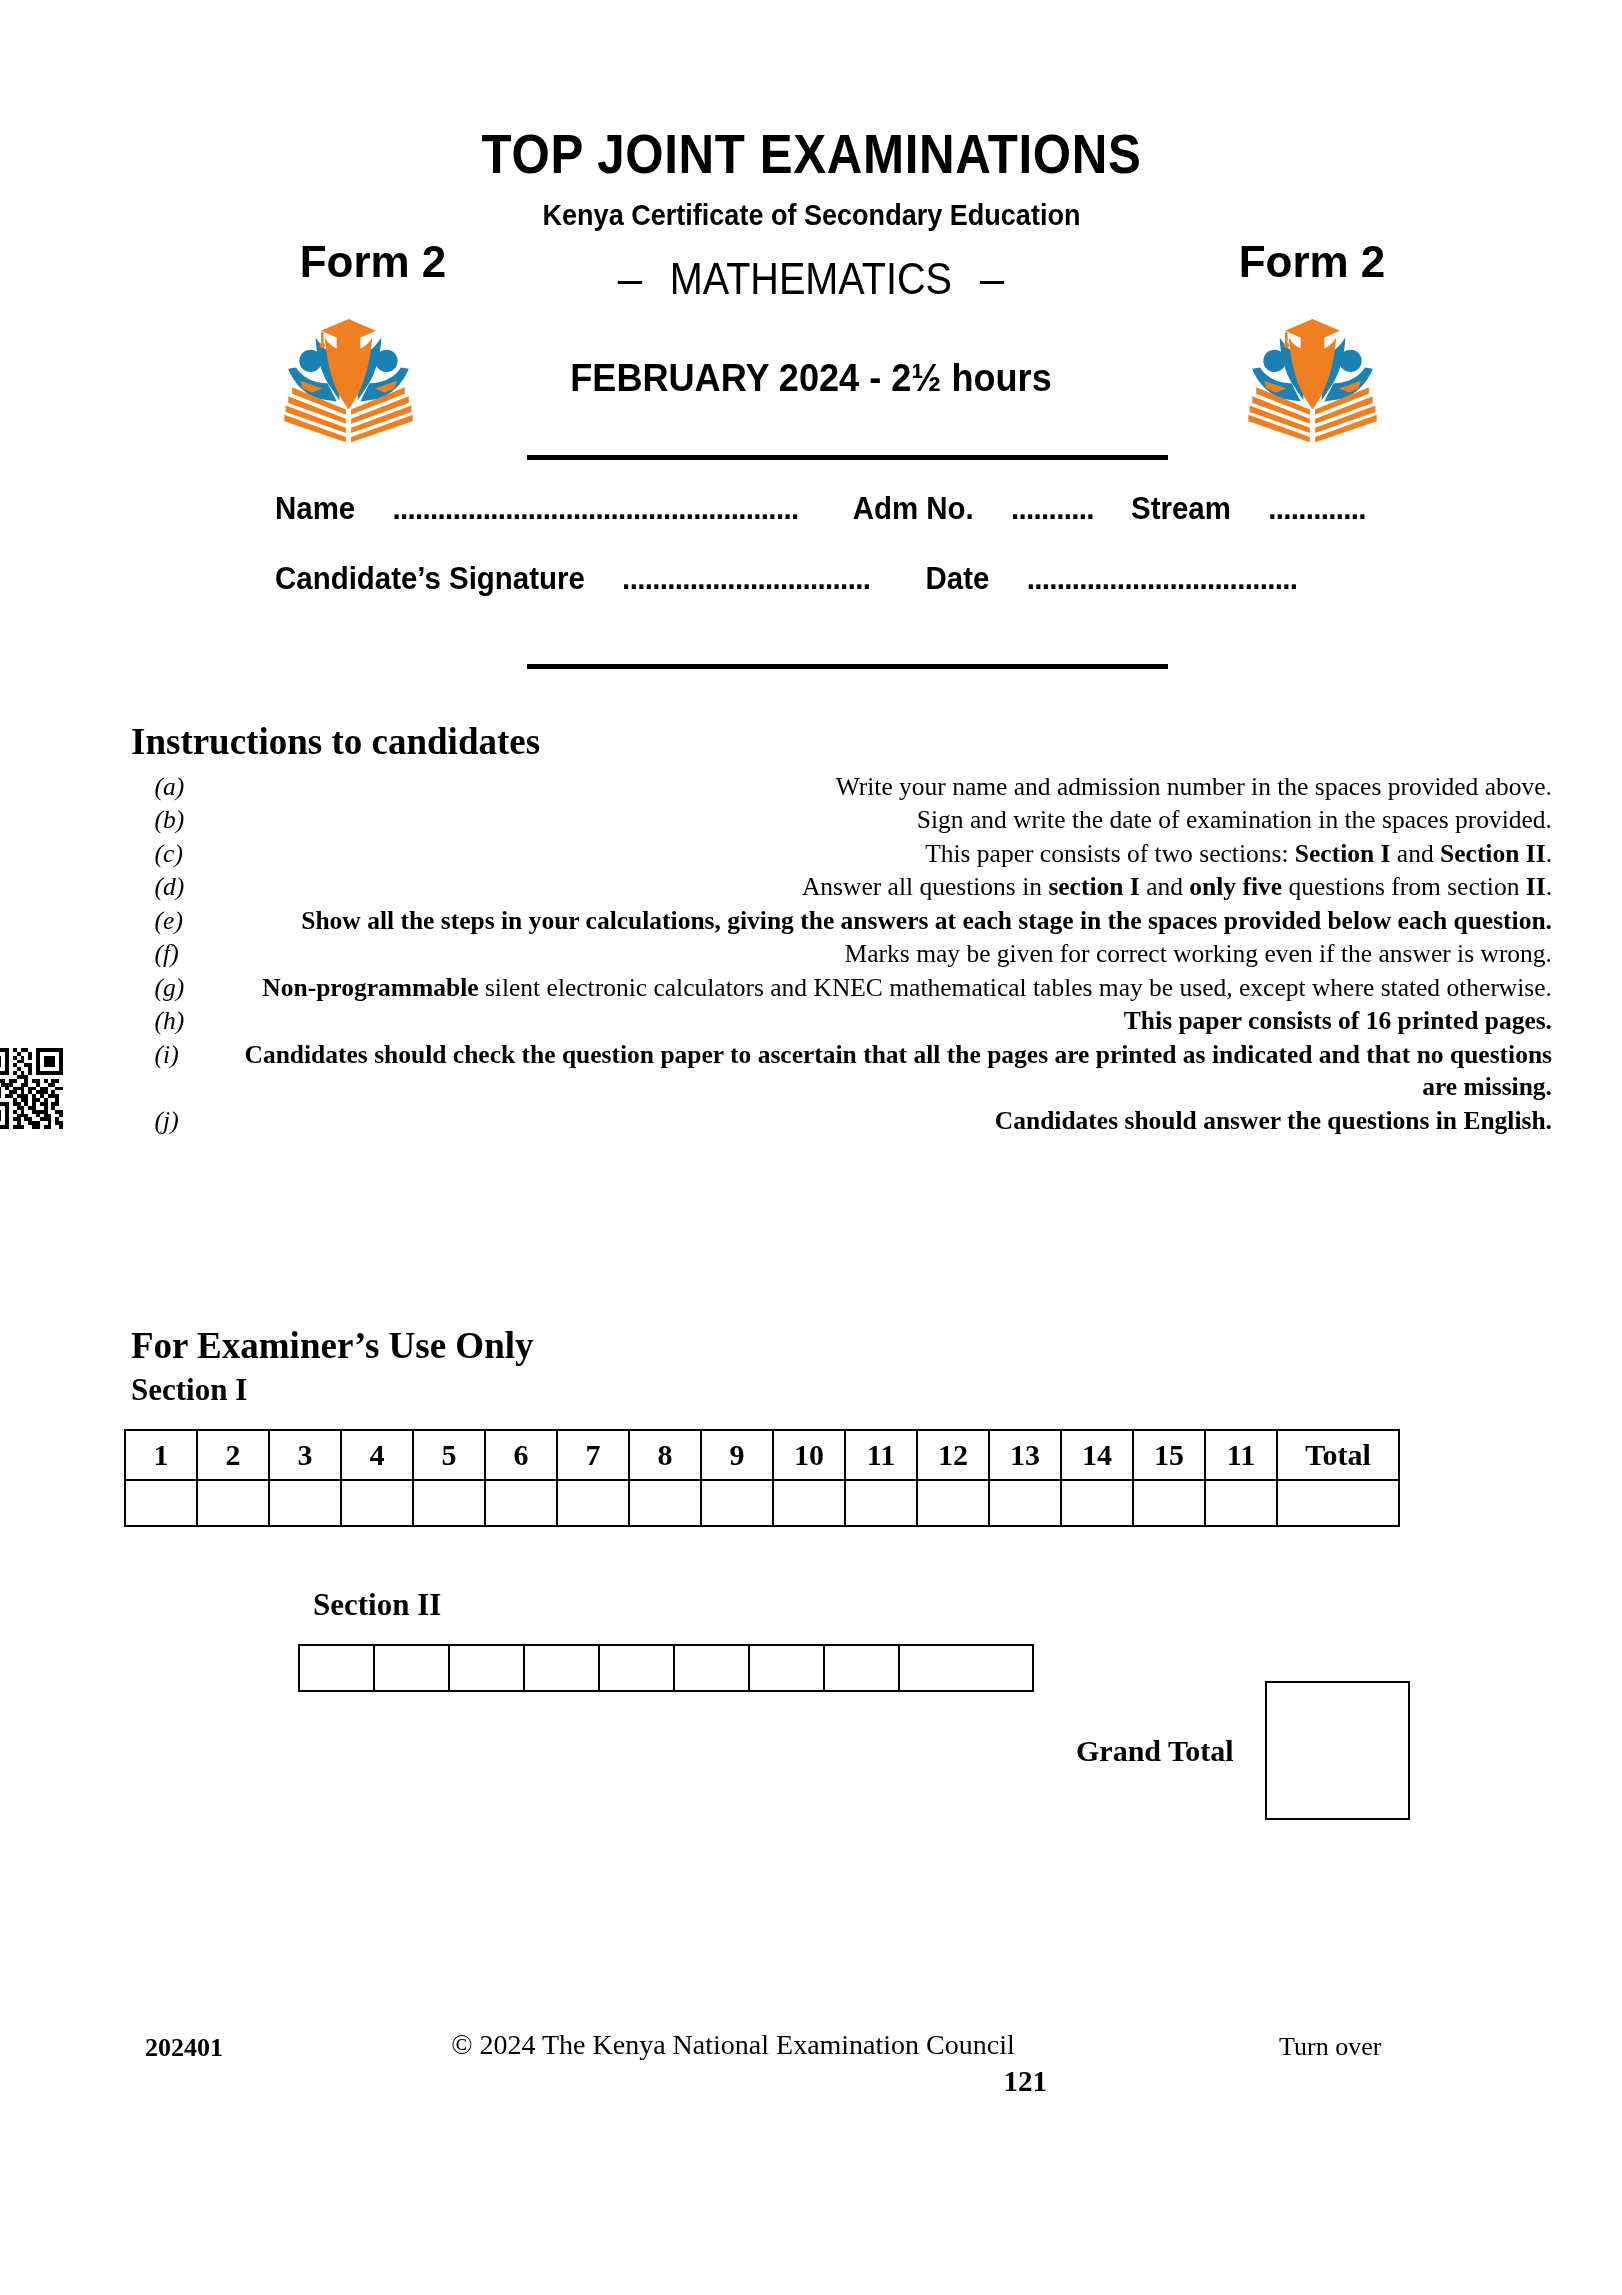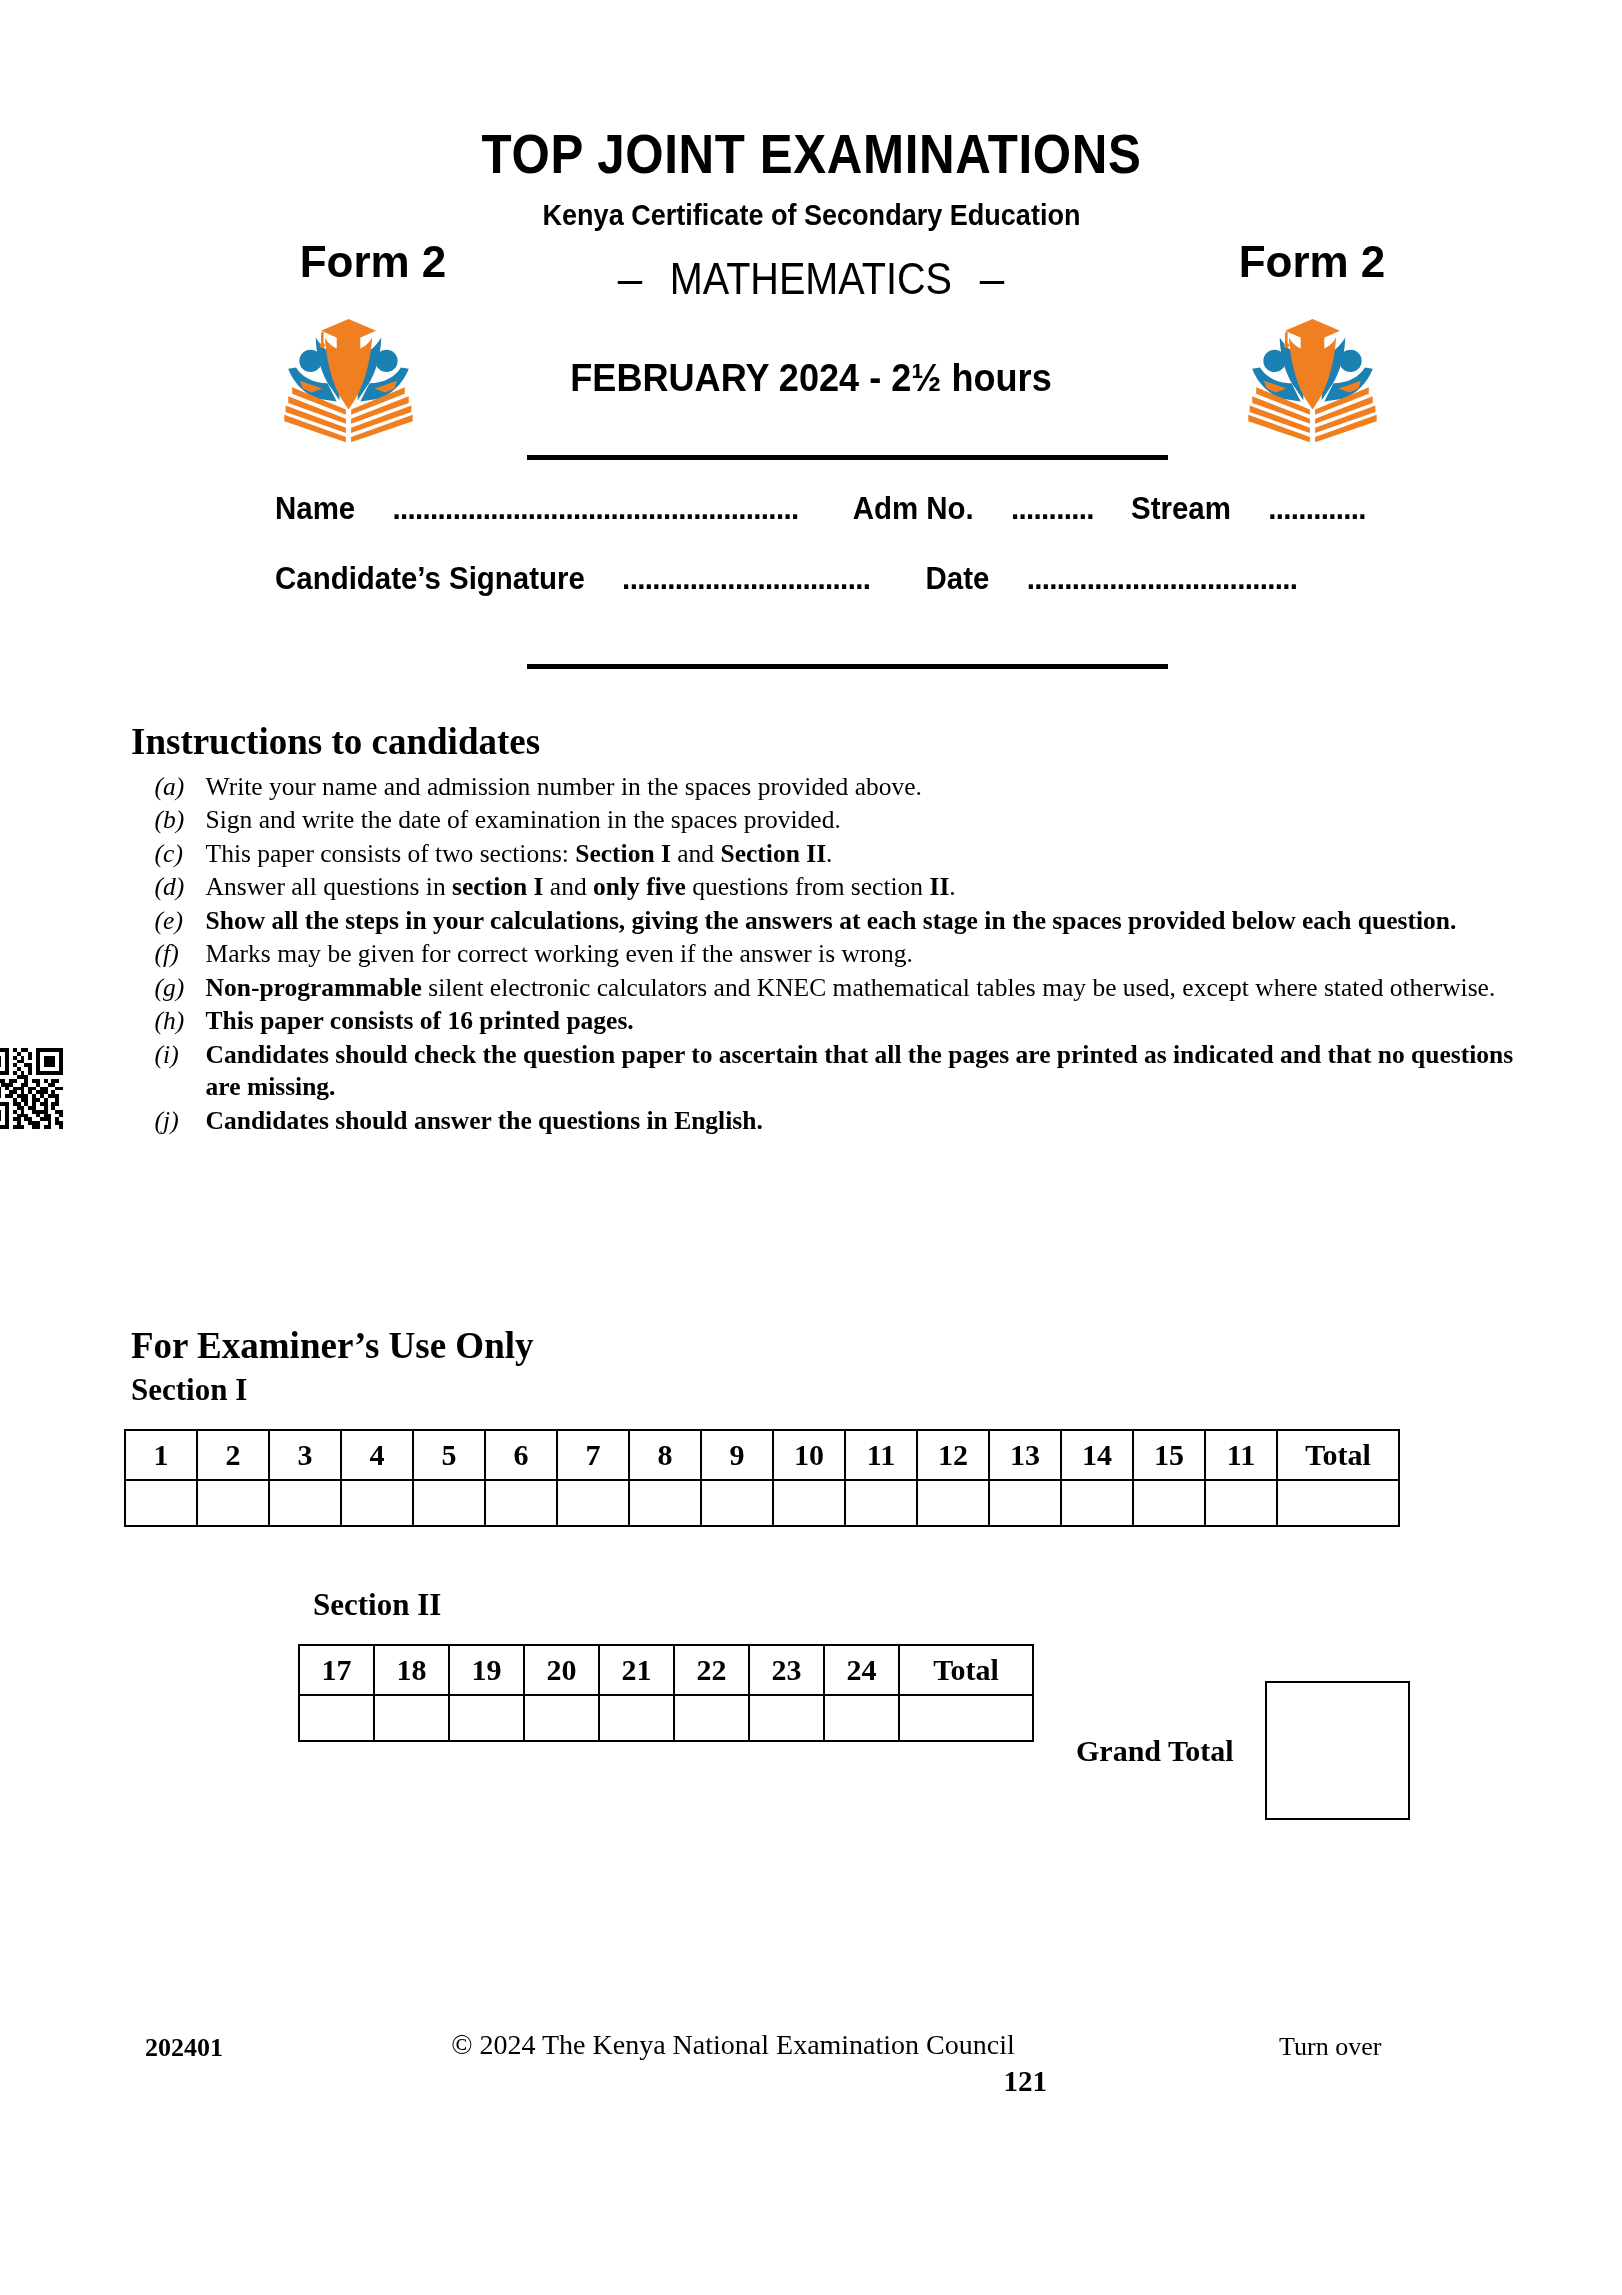--- a/index.html
+++ b/index.html
@@ -150,21 +150,22 @@
     margin-bottom: 0.7px;
   }
   .instr-letter {
     flex: 0 0 51px;
     font-style: italic;
     text-align: left;
     padding-left: 2.6px;
   }
   .instr-text {
     flex: 1 1 auto;
-    text-align: left;
+    text-align: right;
+    margin-left: 24px;
   }
   .instr-text.b { font-weight: bold; }
   .instr-text b { font-weight: bold; }
 
   
   #examiner-heading {
     position: absolute;
     left: 131px;
     top: 1324px;
     font-family: "Liberation Serif", serif;
@@ -473,31 +474,20 @@
         <td></td>
         <td></td>
         <td class="total-col"></td>
       </tr>
   </tbody>
 </table>
 
 <div id="section2-label">Section II</div>
 <table class="marks" id="section2-table">
   <tbody>
-    <tr class="head">
-        <td>17</td>
-        <td>18</td>
-        <td>19</td>
-        <td>20</td>
-        <td>21</td>
-        <td>22</td>
-        <td>23</td>
-        <td>24</td>
-        <td class="total-col">Total</td>
-      </tr>
     <tr class="blank">
         <td></td>
         <td></td>
         <td></td>
         <td></td>
         <td></td>
         <td></td>
         <td></td>
         <td></td>
         <td class="total-col"></td>

